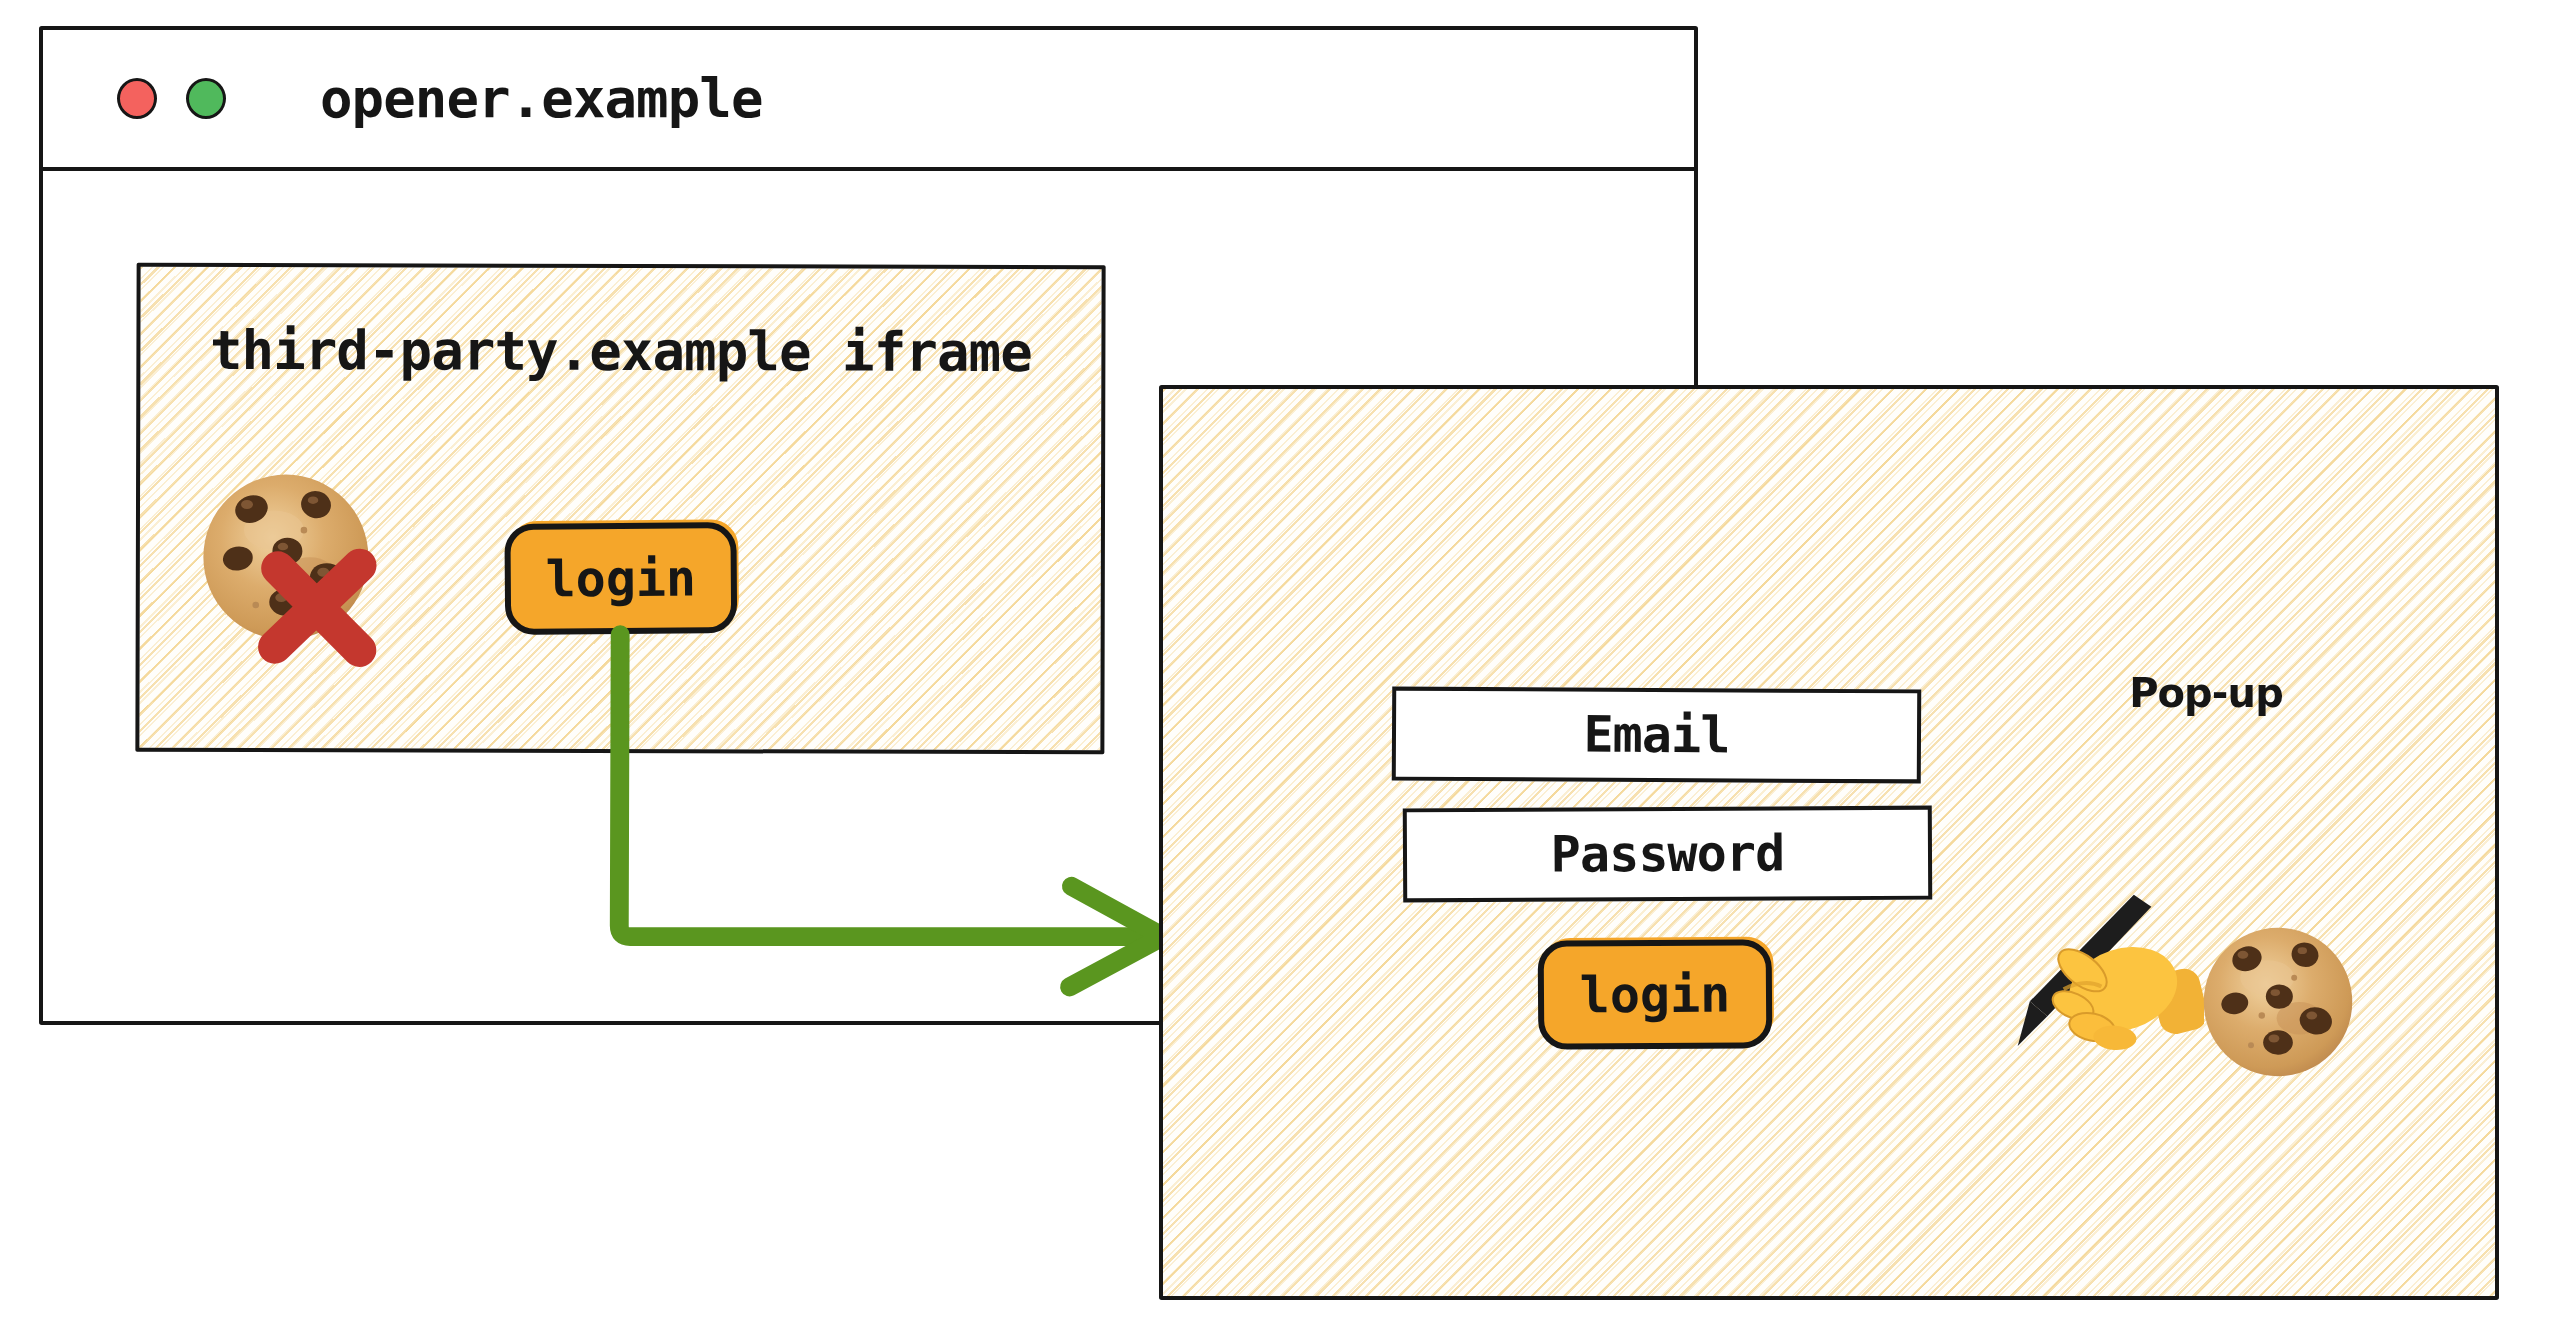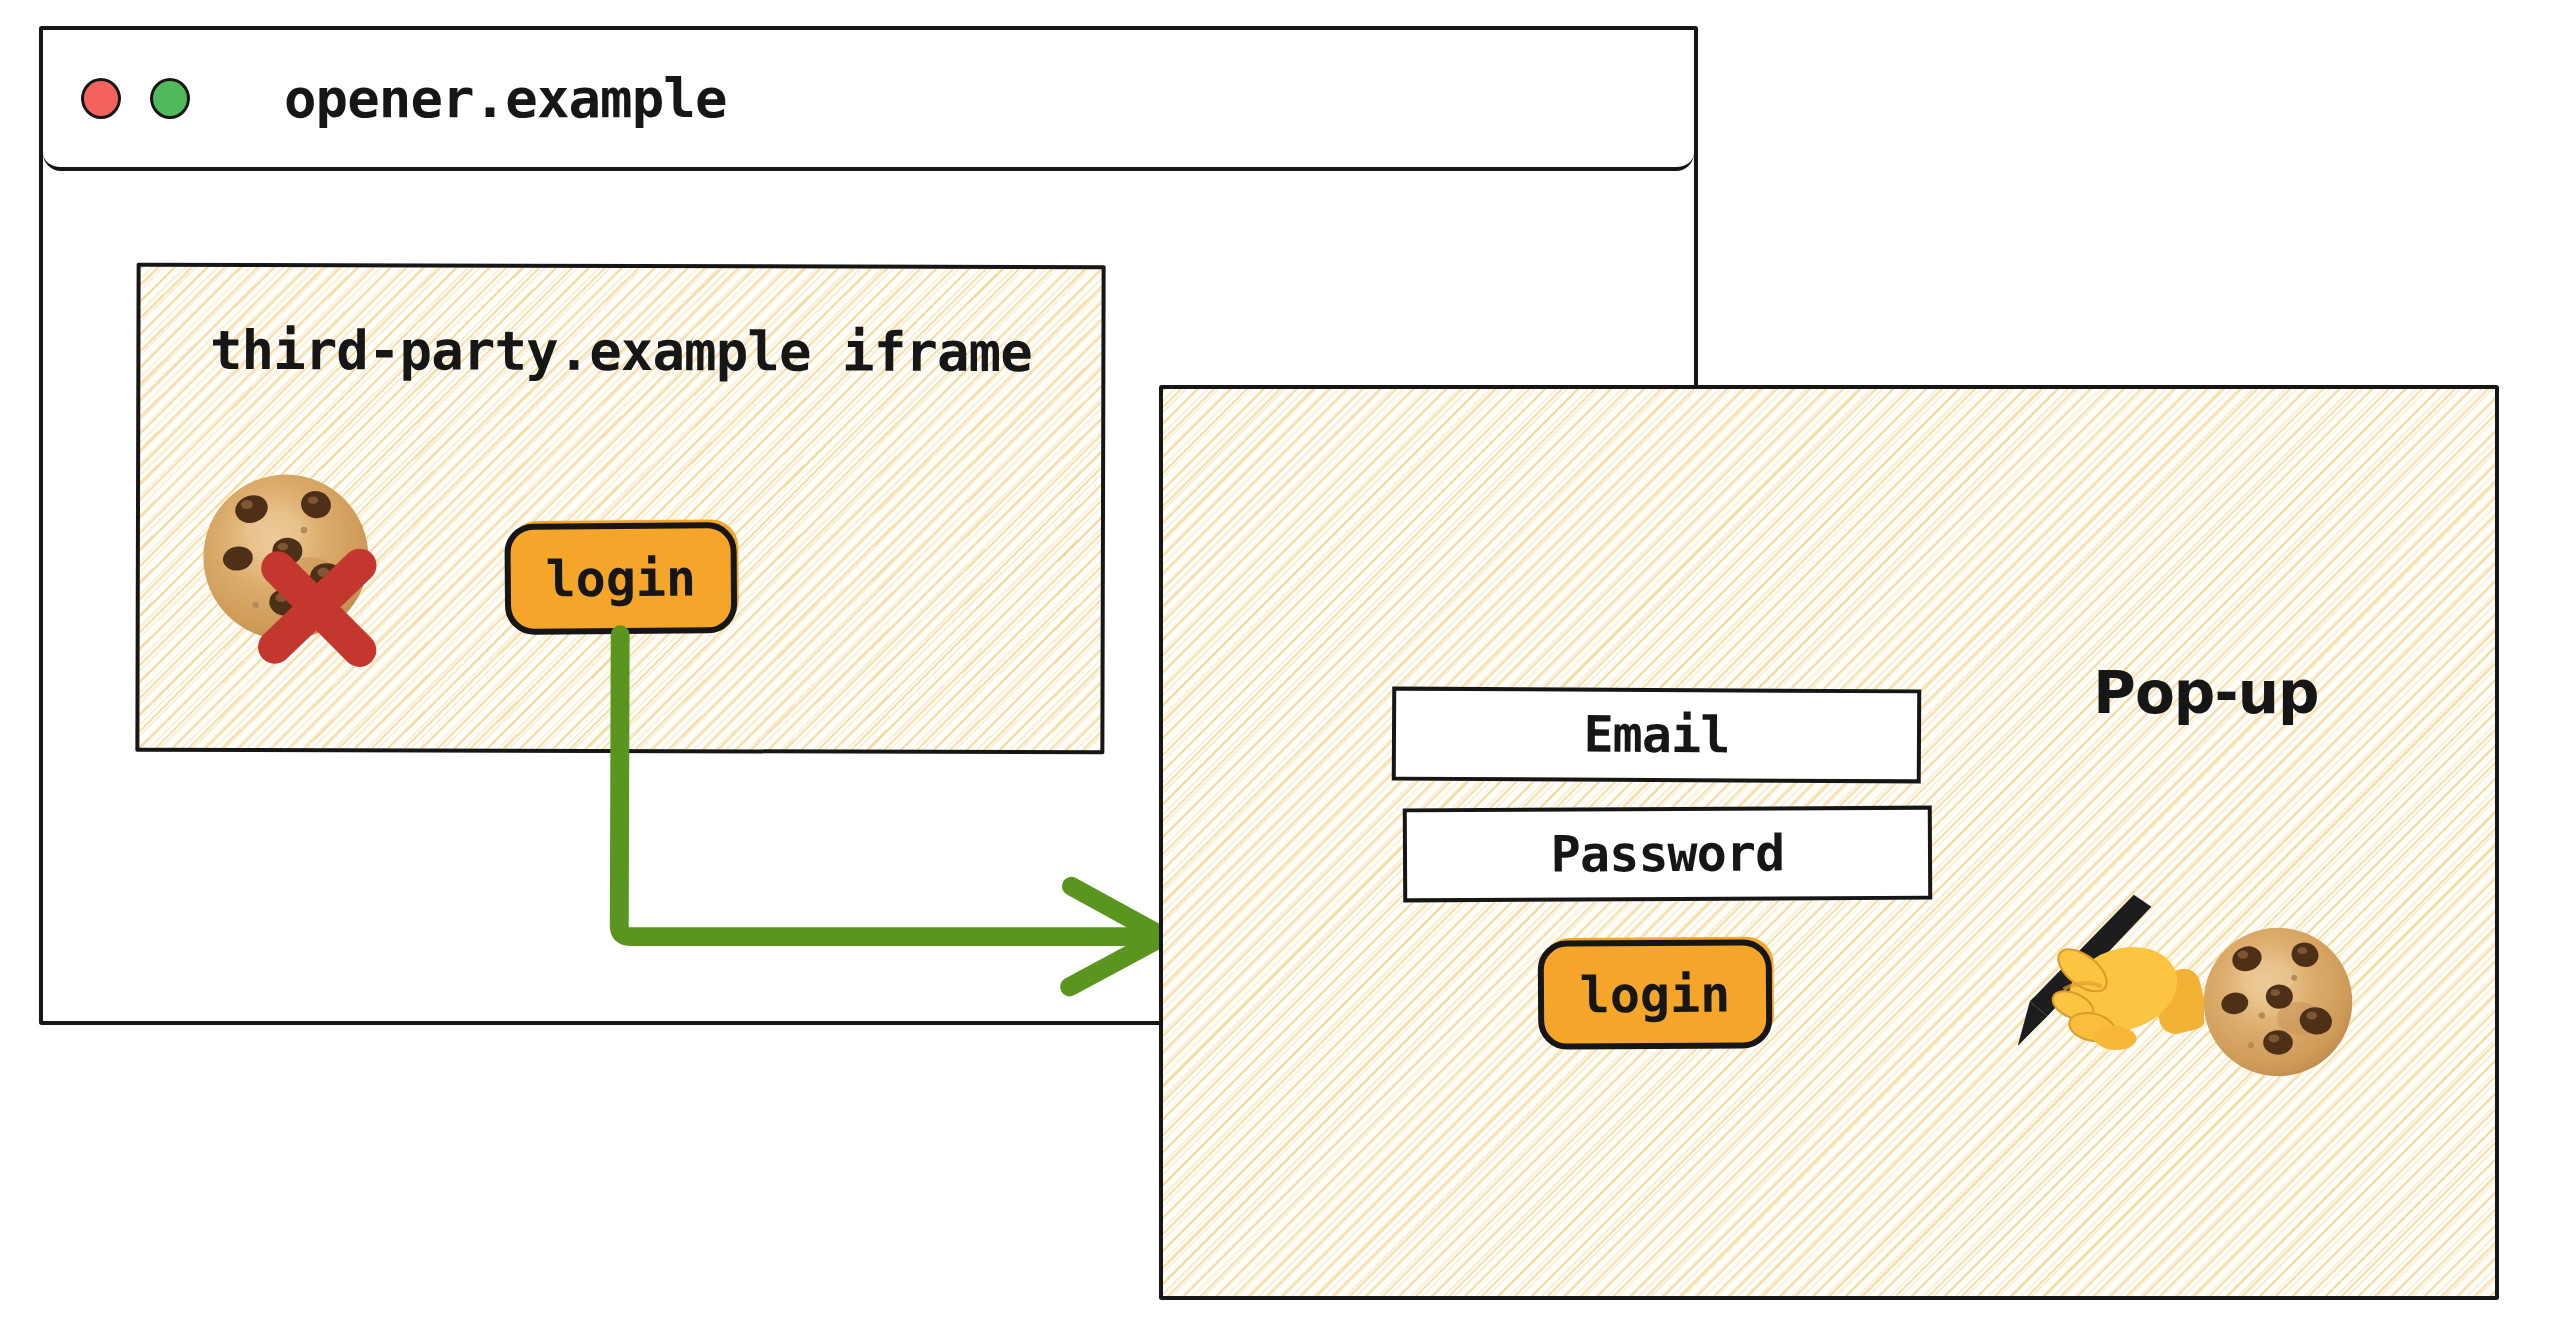--- a/index.html
+++ b/index.html
@@ -14,21 +14,21 @@
   .hatch {
     background-color: #fffefb;
     background-image:
       repeating-linear-gradient(135deg, rgba(239,196,103,0.50) 0 2.2px, rgba(0,0,0,0) 2.2px 11.7px),
       repeating-linear-gradient(135deg, rgba(241,203,118,0.30) 0 1.6px, rgba(0,0,0,0) 1.6px 7.7px);
   }
   .window { position: absolute; border: 4.5px solid #161616; border-radius: 2.7px; }
   .window-opener { left: 39px; top: 26px; width: 1659px; height: 999px; background: #fff; z-index: 1; }
   .window-popup  { left: 1159px; top: 385px; width: 1340px; height: 915px; z-index: 3; }
 
-  .titlebar { display: flex; align-items: center; padding-left: 38px; column-gap: 29px; border-radius: 18px; }
+  .titlebar { display: flex; align-items: center; padding-left: 74px; column-gap: 29px; }
   .titlebar-opener { height: 141px; border-bottom: 4.5px solid #161616; }
   .titlebar-popup  { height: 118px; border-bottom: 11.7px double #161616; }
   .light { width: 40px; height: 41px; border-radius: 50%; border: 3.6px solid #161616; flex: 0 0 auto; }
   .light-red   { background: #F4625E; }
   .light-green { background: #50B95C; }
   .titlebar .title { margin-left: 65px; font-size: 54px; font-weight: 700; letter-spacing: -0.9px; white-space: nowrap; }
 
   .iframe-box {
     position: absolute; left: 93px; top: 234px; width: 969px; height: 489px;
     border: 4.5px solid #161616; border-radius: 1.8px; transform: rotate(0.15deg);
@@ -46,21 +46,21 @@
   .btn-iframe-login { left: 365px; top: 255px; width: 232px; height: 111px; transform: rotate(-0.6deg); }
   .btn-popup-login  { left: 375px; top: 551px; width: 234px; height: 109px; transform: rotate(-0.4deg); }
 
   .icon-cookie-1 { position: absolute; left: 56px;  top: 200px; width: 180px; height: 180px; }
   .icon-x       { position: absolute; left: 106px; top: 266px; width: 146px; height: 146px; }
 
   .arrow-svg { position: absolute; inset: 0; width: 2576px; height: 1324px; z-index: 2; pointer-events: none; }
 
   .popup-label { position: absolute; left: 881px; top: 270px; width: 324px; text-align: center;
     font-family: "DejaVu Sans", "Liberation Sans", sans-serif;
-    font-size: 58px; font-weight: 700; letter-spacing: -0.9px; line-height: 68px; }
+    font-size: 40px; font-weight: 700; letter-spacing: -0.9px; line-height: 68px; }
 
   .field {
     position: absolute; width: 529px; height: 94px; background: #fff;
     border: 4.5px solid #161616; display: flex; align-items: center; justify-content: center;
     font-size: 50px; font-weight: 700; letter-spacing: -0.9px;
   }
   .field-email    { left: 229px; top: 299px; transform: rotate(0.3deg); }
   .field-password { left: 240px; top: 418px; transform: rotate(-0.3deg); }
 
   .icon-hand     { position: absolute; left: 852px;  top: 503px; width: 189px; height: 189px; }

